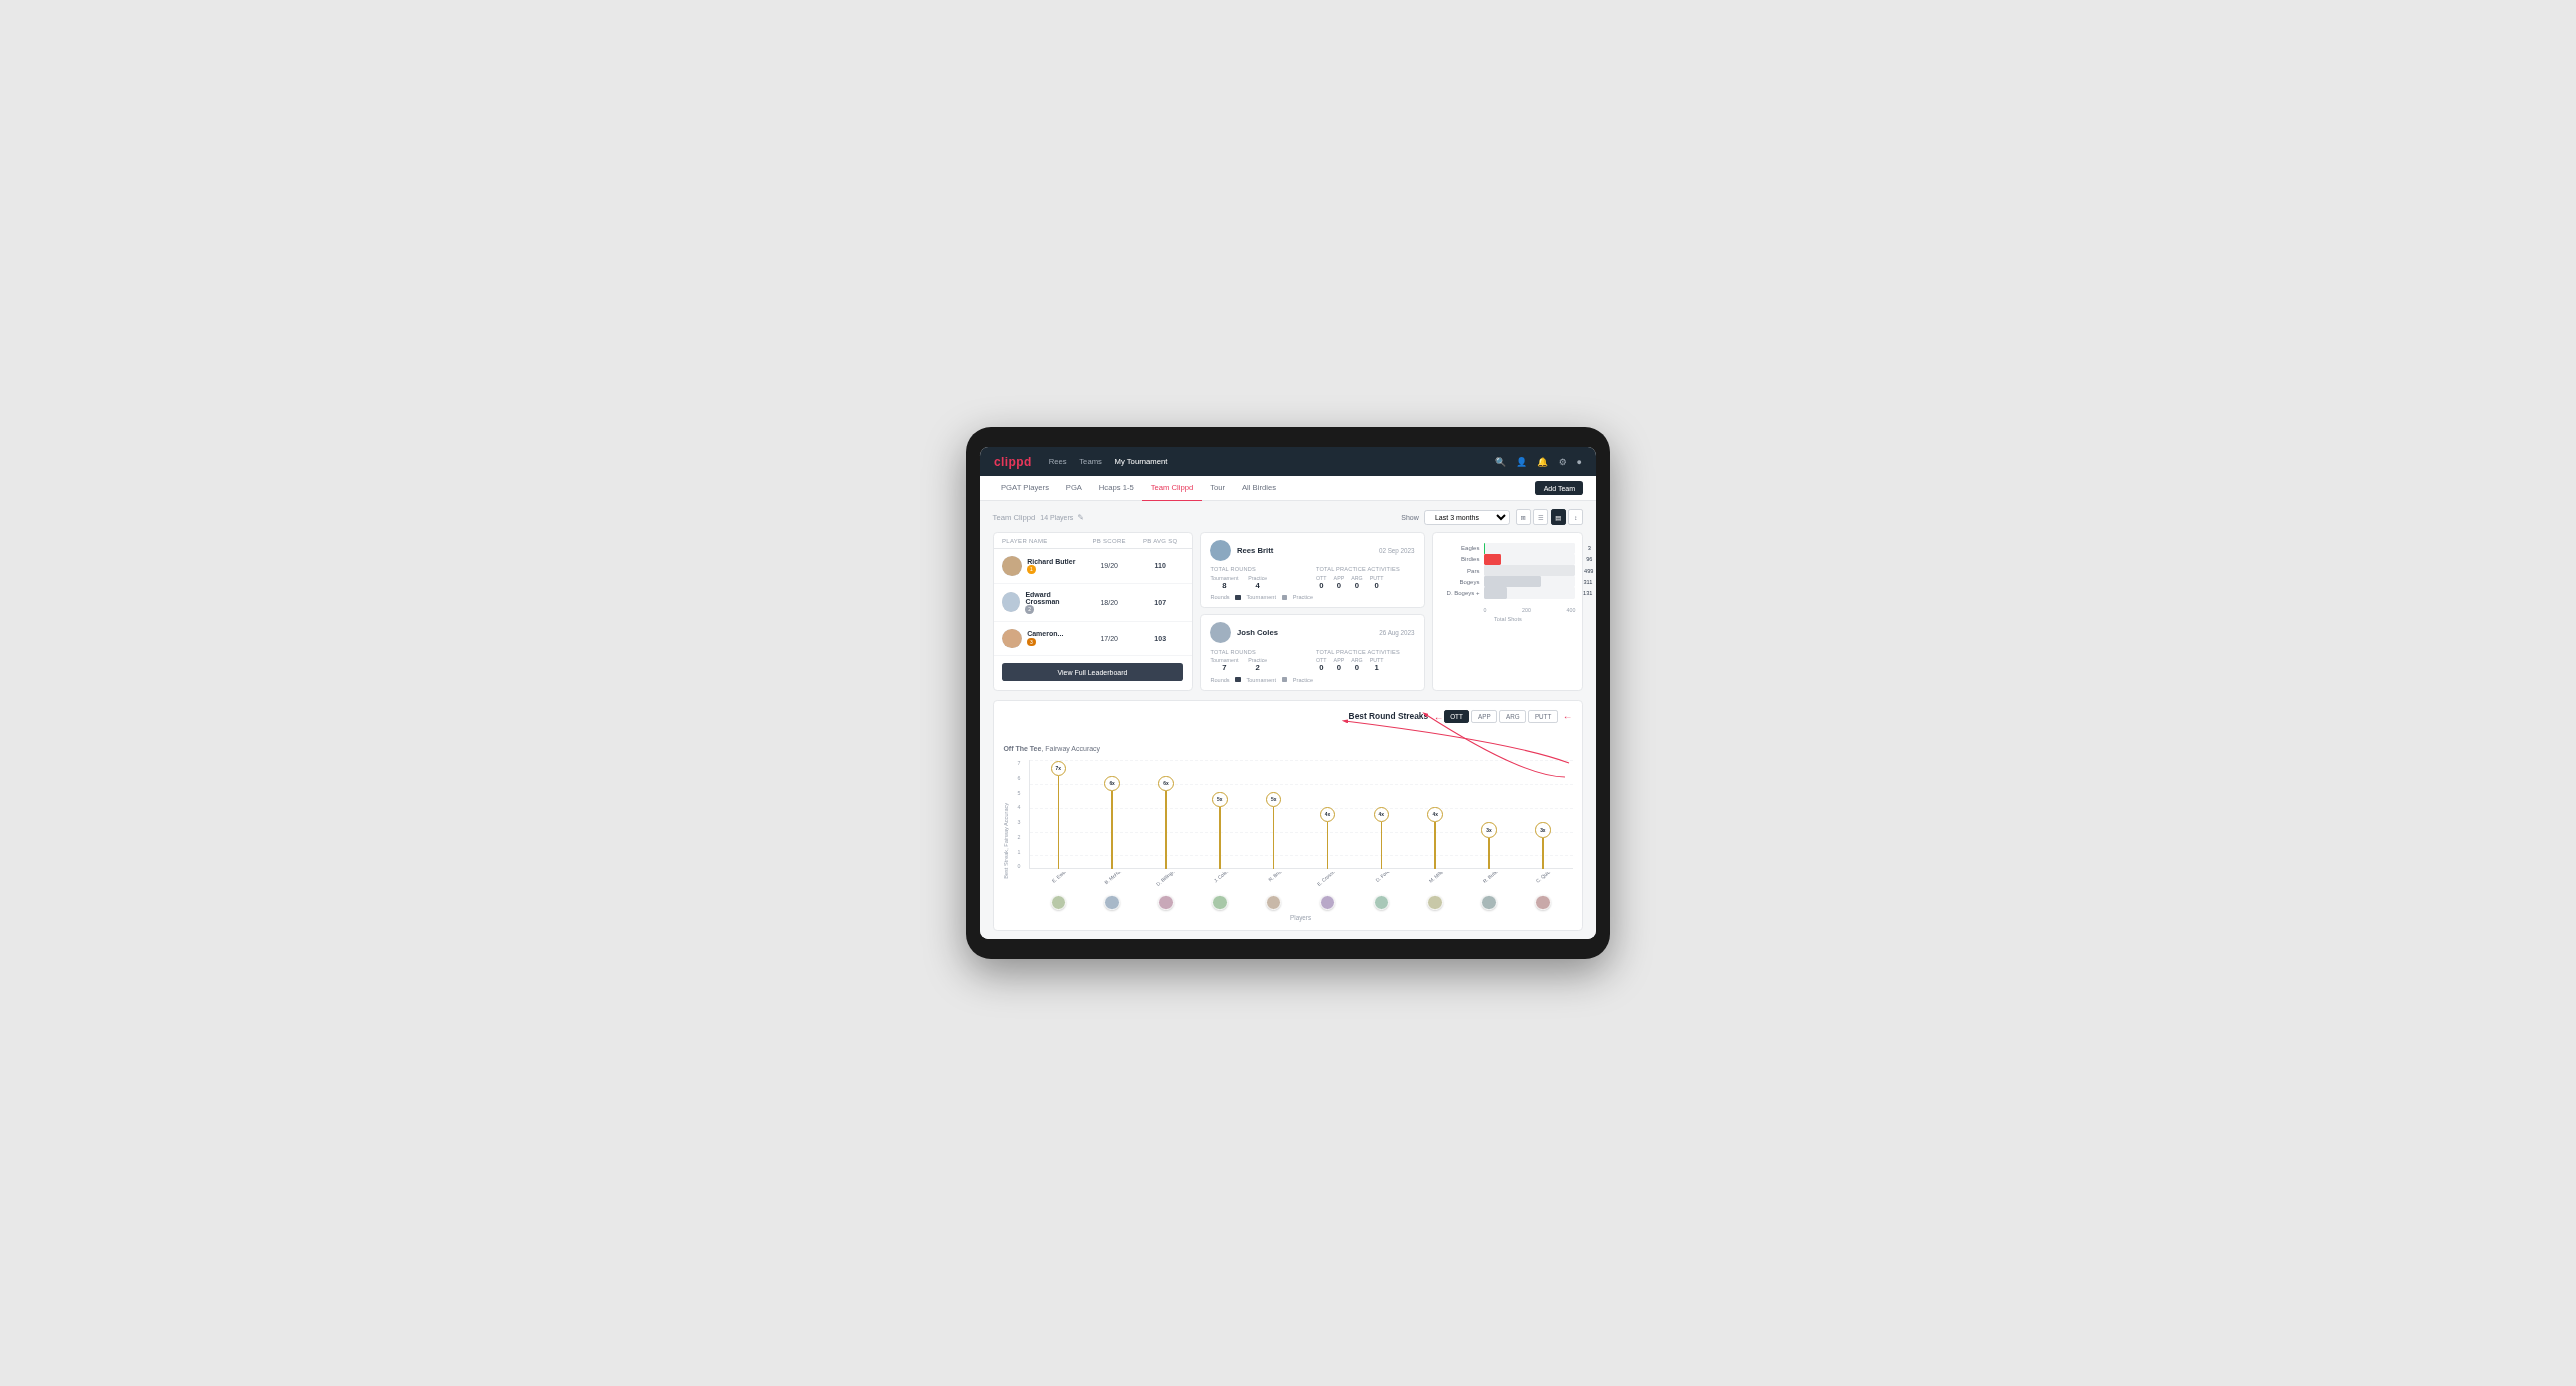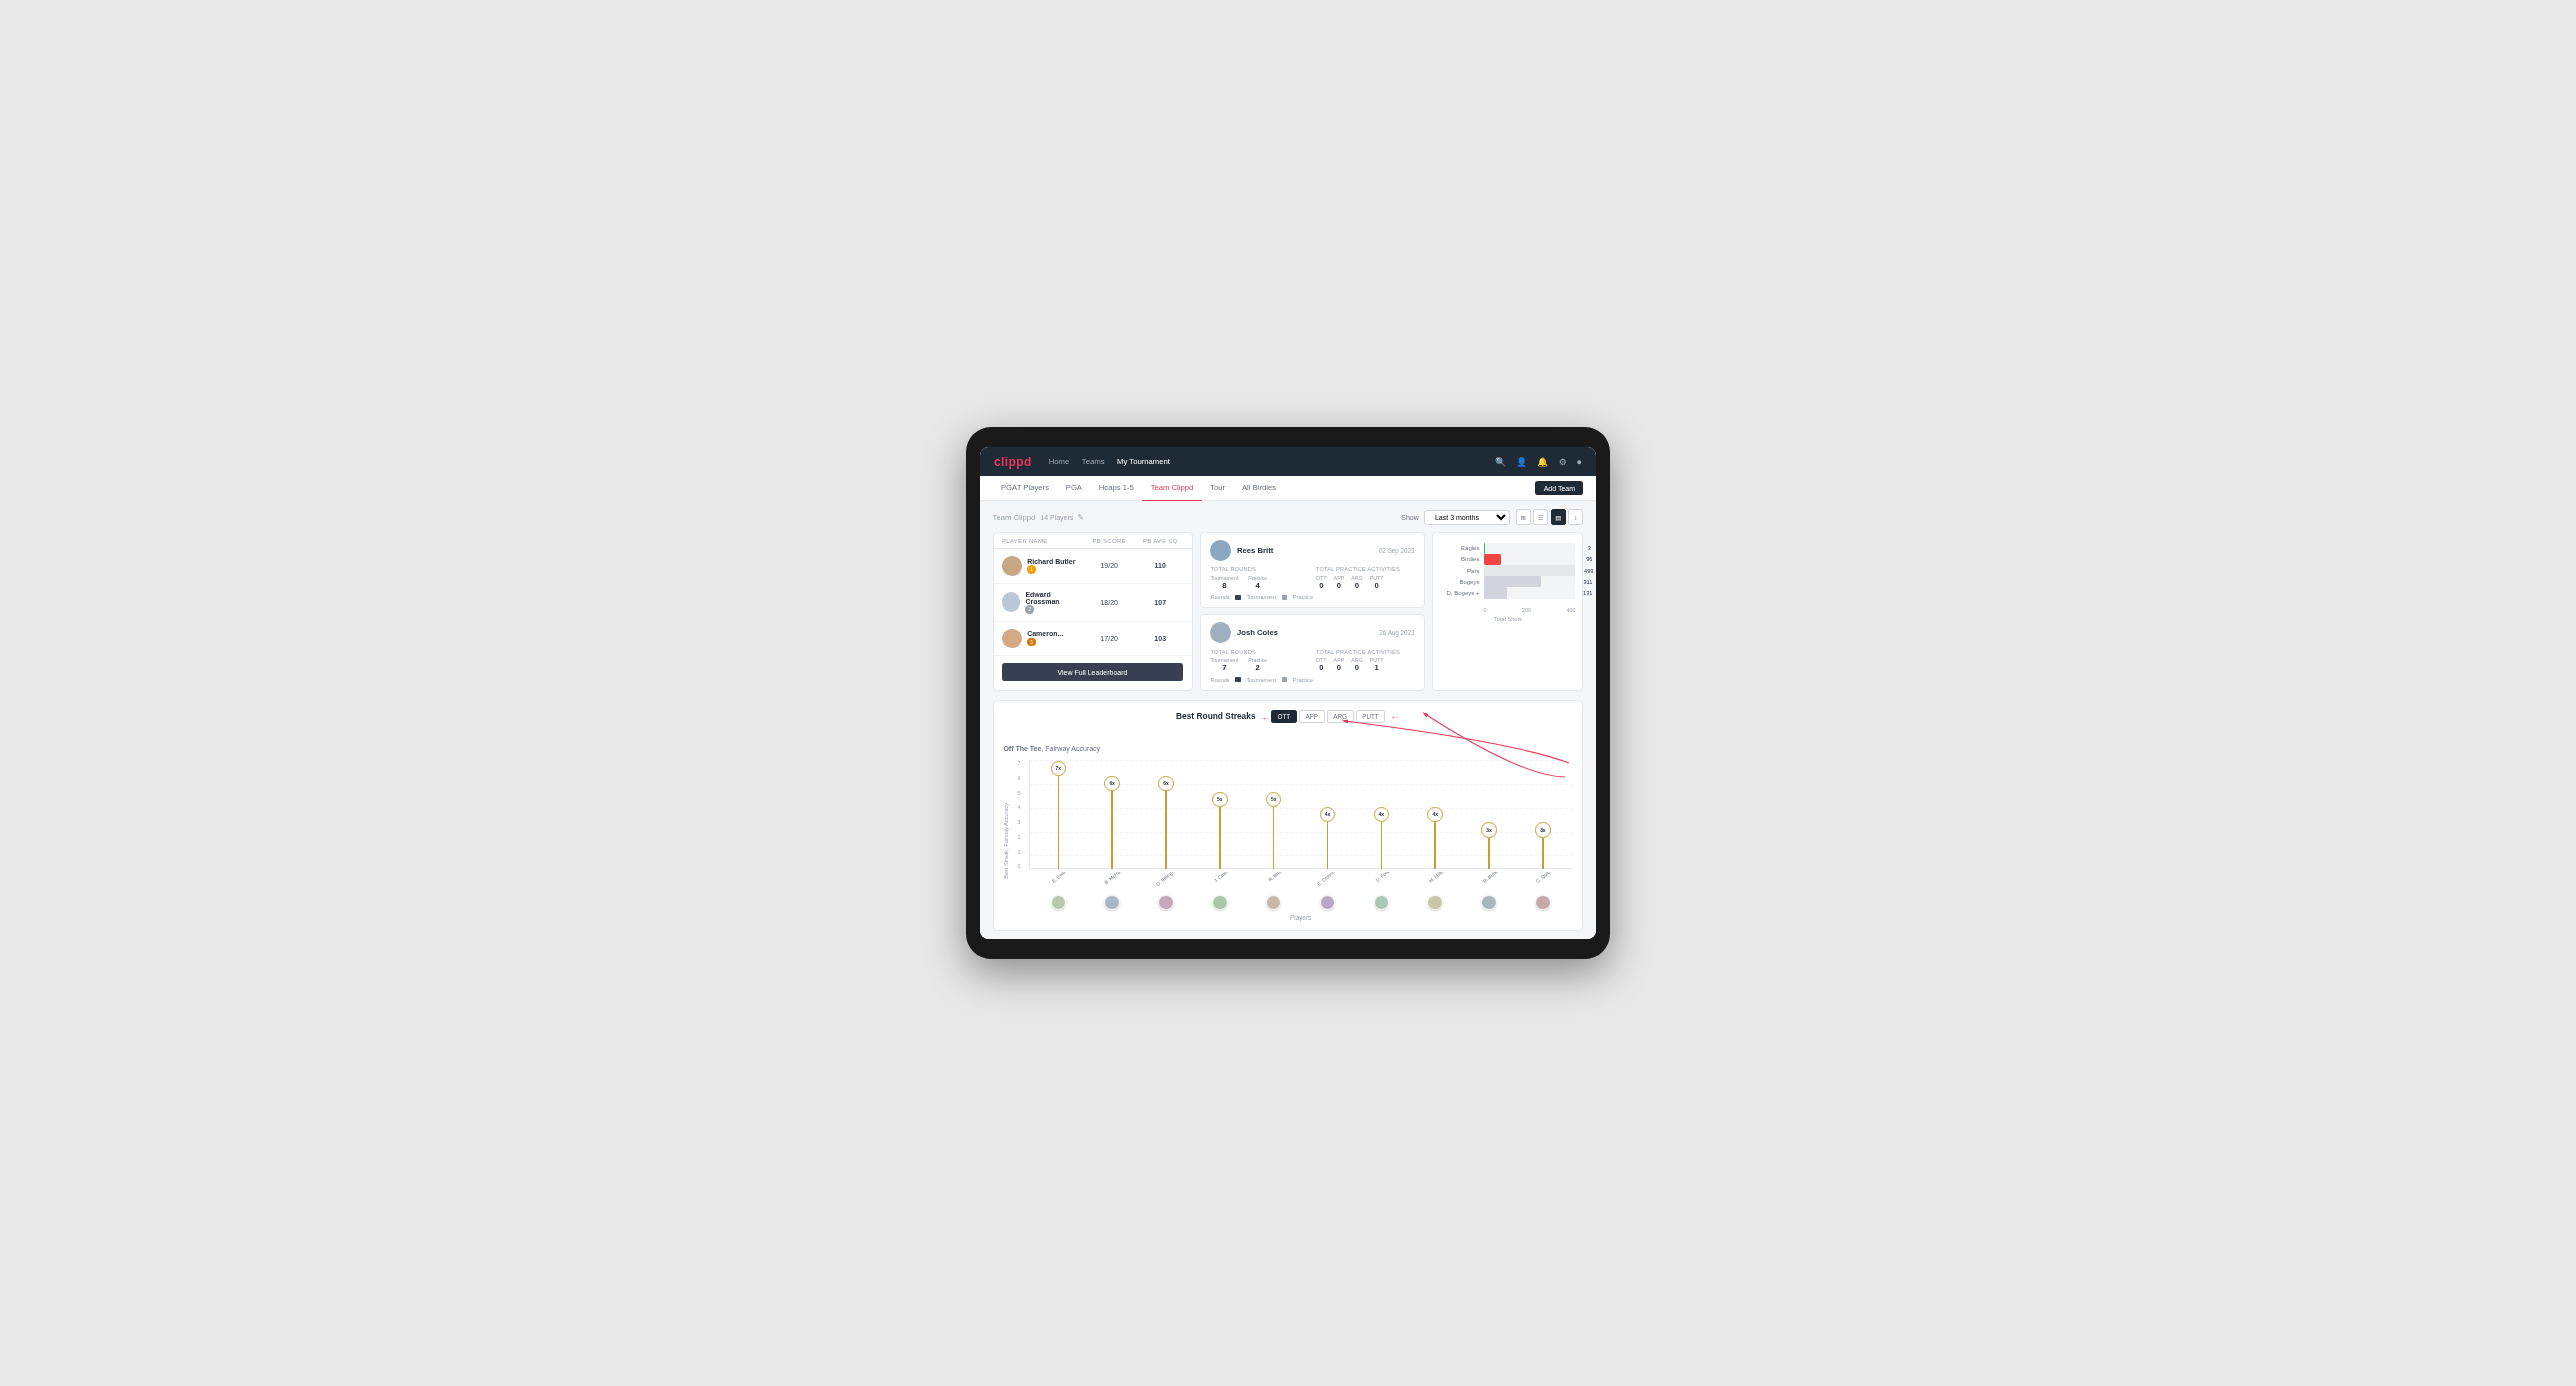--- a/index.html
+++ b/index.html
@@ -388,21 +388,21 @@
     
     .streaks-section {
       background: #fff;
       border: 0.7px solid #e5e7ea;
       border-radius: 4.2px;
       padding: 8.4px 9.8px;
     }
     .streaks-header {
       display: flex;
       align-items: center;
-      justify-content: center;
+      justify-content: flex-end;
       margin-bottom: 22px;
     }
     .streaks-title {
       font-size: 8.4px;
       font-weight: 600;
       color: #1f2937;
     }
     .streaks-filter-btns {
       display: flex;
       gap: 2.1px;
@@ -432,21 +432,21 @@
   </style>
 </head>
 <body>
 
 <div class="tablet-frame">
   <div class="tablet-screen">
 
     <div class="nav-bar">
       <span class="nav-logo">clippd</span>
       <div class="nav-links">
-        <span class="nav-link">Home</span>
+        <span class="nav-link">Rees</span>
         <span class="nav-link">Teams</span>
         <span class="nav-link active">My Tournament</span>
       </div>
       <div class="nav-actions">
         <span class="nav-icon">🔍</span>
         <span class="nav-icon">👤</span>
         <span class="nav-icon">🔔</span>
         <span class="nav-icon">⚙</span>
         <span class="nav-icon">●</span>
       </div>

